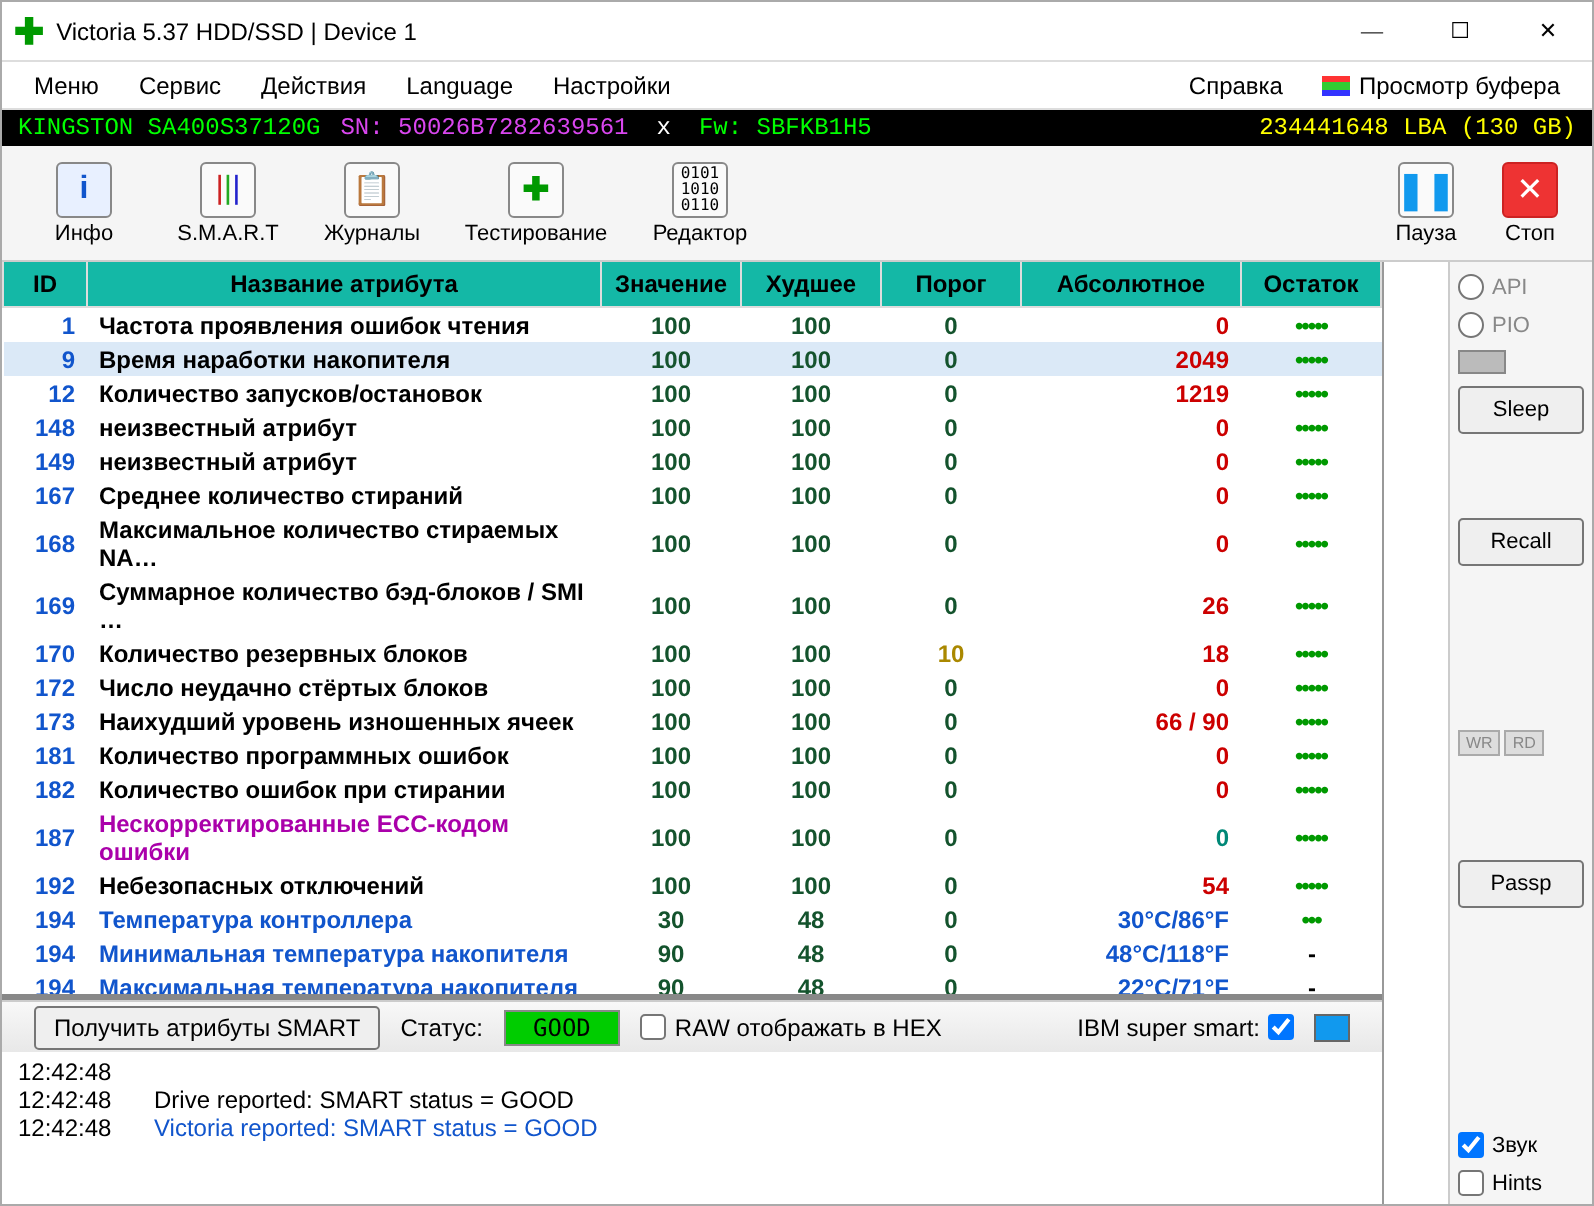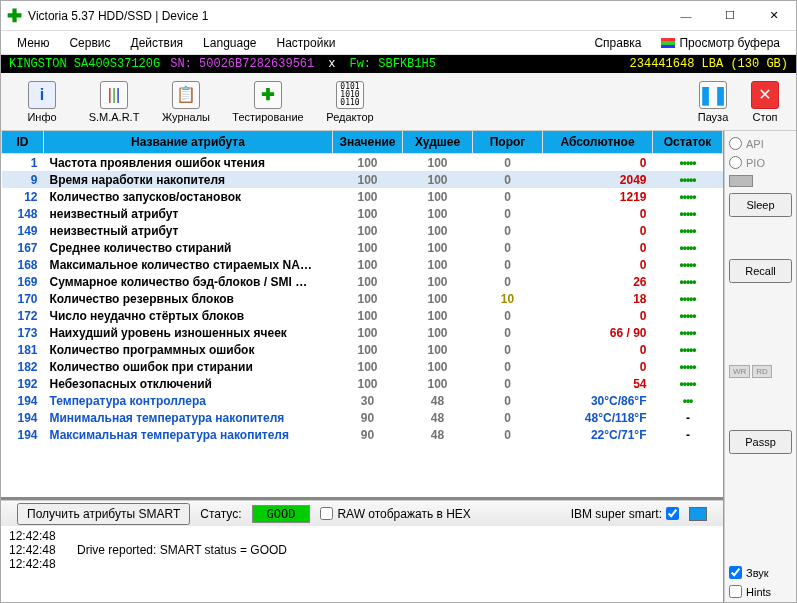--- a/index.html
+++ b/index.html
@@ -33,27 +33,27 @@
   .ico.journal { color: #c80; }
   .ico.test { color: #090; font-weight: bold; }
   .ico.editor { font-family: monospace; font-size: 8px; line-height: 1; }
   .ico.pause { color: #19e; font-weight: bold; font-size: 18px; }
   .ico.stop { background: #e33; border-color: #c22; color: #fff; }
 
   .main { display: flex; height: 473px; }
   .table-pane { flex: 1; display: flex; flex-direction: column; border-right: 1px solid #999; }
   .table-wrap { flex: 1; overflow-y: auto; border-bottom: 3px solid #888; }
   table { width: 100%; border-collapse: collapse; font-size: 12px; }
-  thead th { background: #0ea5e9; border: 1px solid #ddd; border-top: none; padding: 4px 6px; text-align: center; font-weight: bold; position: sticky; top: 0; }
+  thead th { background: #14b8a6; border: 1px solid #ddd; border-top: none; padding: 4px 6px; text-align: center; font-weight: bold; position: sticky; top: 0; }
   thead th.left { text-align: center; }
   tbody td { padding: 1.5px 6px; border-bottom: 0; }
   tbody tr.sel { background: #dbe9f7; }
   .c-id { width: 42px; text-align: right; font-weight: bold; }
   .c-name { font-weight: bold; }
-  .c-val, .c-worst, .c-thr { width: 70px; text-align: center; color: #737373; font-weight: bold; }
+  .c-val, .c-worst, .c-thr { width: 70px; text-align: center; color: #14532d; font-weight: bold; }
   .c-thr.warn { color: #a80; }
   .c-abs { width: 110px; text-align: right; font-weight: bold; }
   .c-rem { width: 70px; text-align: center; color: #090; letter-spacing: -1px; font-weight: bold; }
   .c-rem.dash { color: #000; }
   .c-name.purple { color: #a0a; }
   .c-name.blue { color: #15c; }
   .c-id.blue { color: #15c; }
   .abs-red { color: #c00; }
   .abs-green { color: #087; }
   .abs-blue { color: #15c; }
@@ -63,21 +63,21 @@
   .status-val { background: #0c0; padding: 1px 14px; border: 1px solid #888; font-family: monospace; }
   .bottom-strip .sp { flex: 1; }
   .chk { display: flex; align-items: center; gap: 4px; }
   .blue-sq { width: 18px; height: 14px; background: #19e; border: 1px solid #666; }
 
   .log-pane { height: 78px; overflow: auto; background: #fff; padding: 3px 8px; font-size: 12px; }
   .log-row { display: flex; gap: 10px; }
   .log-row .ts { width: 58px; }
   .log-row .msg.blue { color: #15c; }
 
-  .side { width: 72px; background: #f5f5f5; border-left: 1px solid #ccc; padding: 6px 4px; display: flex; flex-direction: column; gap: 6px; font-size: 11px; }
+  .side { width: 72px; background: #f5f5f5; border-left: 1px solid #ccc; padding: 6px 4px; display: flex; flex-direction: column; gap: 6px; font-size: 11px; margin-left: 32px; }
   .side .radio { display: flex; align-items: center; gap: 4px; color: #888; }
   .side .gray-box { width: 24px; height: 12px; background: #bbb; border: 1px solid #888; }
   .side button { padding: 4px 2px; font-size: 11px; }
   .side .tag-row { display: flex; gap: 2px; }
   .side .tag { font-size: 8px; padding: 1px 3px; background: #ddd; border: 1px solid #aaa; color: #888; text-align: center; }
   .side .gap { flex: 1; }
   .side .chk { color: #000; }
 
   ::-webkit-scrollbar { width: 16px; }
   ::-webkit-scrollbar-track { background: #f1f1f1; }
@@ -276,20 +276,29 @@
             <tr>
               <td class="c-id blue">182</td>
               <td class="c-name ">Количество ошибок при стирании</td>
               <td class="c-val">100</td>
               <td class="c-worst">100</td>
               <td class="c-thr ">0</td>
               <td class="c-abs abs-red">0</td>
               <td class="c-rem ">•••••</td>
             </tr>
             <tr>
+              <td class="c-id blue">187</td>
+              <td class="c-name purple">Нескорректированные ECC-кодом ошибки</td>
+              <td class="c-val">100</td>
+              <td class="c-worst">100</td>
+              <td class="c-thr ">0</td>
+              <td class="c-abs abs-green">0</td>
+              <td class="c-rem ">•••••</td>
+            </tr>
+            <tr>
               <td class="c-id blue">192</td>
               <td class="c-name ">Небезопасных отключений</td>
               <td class="c-val">100</td>
               <td class="c-worst">100</td>
               <td class="c-thr ">0</td>
               <td class="c-abs abs-red">54</td>
               <td class="c-rem ">•••••</td>
             </tr>
             <tr>
               <td class="c-id blue">194</td>
@@ -341,20 +350,21 @@
     <div class="log-pane" id="log-pane">
         <div class="log-row">
           <span class="ts">12:42:48</span>
         </div>
         <div class="log-row">
           <span class="ts">12:42:48</span>
           <span class="msg ">Drive reported: SMART status = GOOD</span>
         </div>
         <div class="log-row">
           <span class="ts">12:42:48</span>
+          <span class="msg blue">Victoria reported: SMART status = GOOD</span>
         </div>
       </div>
   </div>
 
   <div class="side">
     <label class="radio">
         <input type="radio" name="mode" style="">
         <span>API</span>
       </label>
     <label class="radio">

